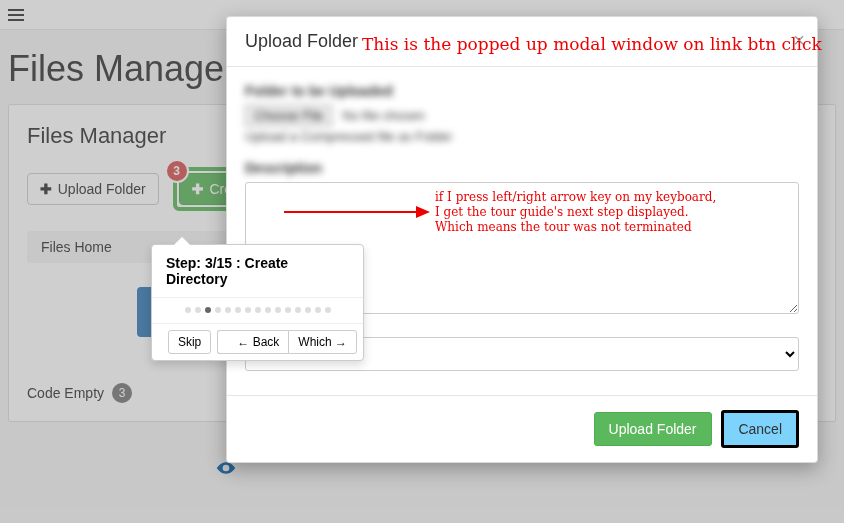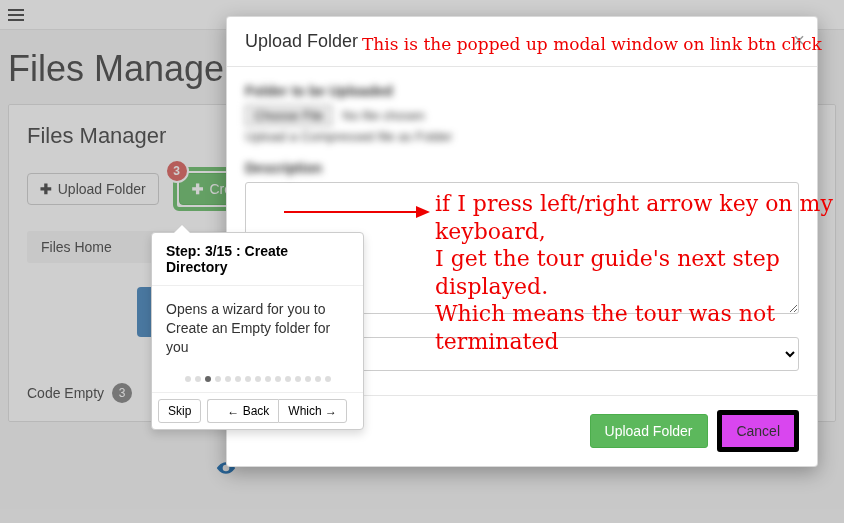--- a/index.html
+++ b/index.html
@@ -16,28 +16,28 @@
   .btn.default { background:#fff; color:#333; }
   .btn.green { background:#5cb85c; border-color:#4cae4c; color:#fff; }
   .highlight-wrap { display:inline-flex; border:4px solid #5cb85c; border-radius:6px; padding:2px; background:#fff; margin-left:14px; position:relative; }
   .badge { position:absolute; top:-12px; left:-12px; width:24px; height:24px; border-radius:50%; background:#d9534f; color:#fff; border:2px solid #fff; font-size:12px; font-weight:bold; display:flex; align-items:center; justify-content:center; }
   .plus { font-weight:bold; }
   .breadcrumb { background:#f5f5f5; padding:8px 14px; border-radius:3px; margin-bottom:24px; color:#333; }
   .placeholder-blue { margin-left:110px; width:70px; height:50px; background:#337ab7; border-radius:4px; }
   .codefiles { margin-top:46px; display:flex; align-items:center; gap:8px; color:#333; }
   .countbadge { display:inline-flex; width:20px; height:20px; border-radius:10px; background:#777; color:#fff; font-size:12px; align-items:center; justify-content:center; }
   
-  .popover { position:absolute; top:232px; left:151px; width:213px; background:#fff; border:1px solid #ccc; border-radius:4px; box-shadow:0 4px 10px rgba(0,0,0,.15); z-index:40; }
+  .popover { position:absolute; top:244px; left:151px; width:213px; background:#fff; border:1px solid #ccc; border-radius:4px; box-shadow:0 4px 10px rgba(0,0,0,.15); z-index:40; }
   .popover .arrow { position:absolute; top:-8px; left:22px; width:0; height:0; border-left:8px solid transparent; border-right:8px solid transparent; border-bottom:8px solid #fff; filter:drop-shadow(0 -1px 0 #ccc); }
   .popover-title { font-size:14px; font-weight:bold; padding:10px 14px; border-bottom:1px solid #eee; }
   .popover-body { padding:14px 14px 10px 14px; font-size:14px; color:#333; line-height:1.35; }
   .dots { text-align:center; padding:6px 0 8px 0; color:#ccc; font-size:10px; }
   .dots span { display:inline-block; width:6px; height:6px; border-radius:50%; background:#ddd; margin:0 2px; }
   .dots span.active { background:#666; }
-  .popover-footer { border-top:1px solid #eee; padding:6px; display:flex; justify-content:flex-start; gap:0; }
+  .popover-footer { border-top:1px solid #eee; padding:6px; display:flex; justify-content:flex-end; gap:0; }
   .pbtn { font-size:12px; padding:4px 9px; border:1px solid #ccc; background:#fff; cursor:pointer; }
   .pbtn:first-child { border-radius:3px; margin-right:6px; }
   .pbtn.mid { border-right:none; border-radius:3px 0 0 3px;padding-left:19px; }
   .pbtn.rgt { border-radius:0 3px 3px 0; }
   
   .overlay { position:absolute; inset:0; background:rgba(0,0,0,.18); z-index:20; }
   .modal { position:absolute; top:16px; left:226px; width:592px; background:#fff; border-radius:4px; box-shadow:0 6px 20px rgba(0,0,0,.3); z-index:30; border:1px solid rgba(0,0,0,.15); }
   .modal-header { padding:14px 14px 14px 18px; border-bottom:1px solid #e5e5e5; display:flex; align-items:center; }
   .modal-header .ttl { font-size:18px; color:#333; }
   .close { position:absolute; top:12px; right:12px; color:#999; font-size:20px; cursor:pointer; }
@@ -45,23 +45,23 @@
   .blurred { filter:blur(3.5px); }
   .lbl { font-weight:bold; color:#333; margin-bottom:6px; display:inline-block; }
   .fakeinput { display:inline-block; border:1px solid #888; padding:2px 8px; background:#eee; margin-right:6px; font-size:13px;}
   .faketext { color:#333; font-size:13px; }
   .helper { color:#333; font-size:13px; margin-top:3px; }
   textarea.desc { width:100%; height:132px; border:1px solid #ccc; border-radius:3px; resize:both; padding:6px; font-family:inherit; }
   select.drop { width:100%; height:34px; border:1px solid #ccc; border-radius:3px; margin-top:20px; padding:0 6px; background:#fff; }
   .modal-footer { padding:14px 18px; border-top:1px solid #e5e5e5; text-align:right; }
   .mbtn { padding:8px 14px; border-radius:3px; font-size:14px; border:1px solid transparent; cursor:pointer; margin-left:6px; }
   .mbtn.green { background:#5cb85c; border-color:#4cae4c; color:#fff; }
-  .mbtn.cancel { background:#d946ef; border:5px solid #000000; color:#333;text-align:right; }
+  .mbtn.cancel { background:#7dd3fc; border:3px solid #000000; color:#333;text-align:right; }
   .annot-top { position:absolute; top:34px; left:362px; color:#e00; font-family:"DejaVu Serif",serif; font-size:17px; z-index:35; }
-  .annot-side { position:absolute; top:190px; left:435px; color:#e00; font-family:"DejaVu Serif",serif; font-size:22px; line-height:1.25; z-index:50; }
+  .annot-side { position:absolute; top:190px; left:435px; color:#e00; font-family:"DejaVu Serif",serif; font-size:12px; line-height:1.25; z-index:50; }
   .annot-arrow { position:absolute; top:203px; left:282px; width:148px; height:18px; z-index:60; }
   .eye { position:absolute; left:216px; top:462px; width:20px; height:12px; }
   
   .dim { opacity:.8; }
 </style>
 </head>
 <body>
 
 <div class="dim">
   <div class="topbar">
@@ -123,21 +123,20 @@
   </div>
   <div class="modal-footer">
     <button class="mbtn green">Upload Folder</button>
     <button class="mbtn cancel">Cancel</button>
   </div>
 </div>
 
 <div class="popover">
   <div class="arrow"></div>
   <div class="popover-title">Step: 3/15 : Create Directory</div>
-  <div class="popover-body">Opens a wizard for you to Create an Empty folder for you</div>
   <div class="dots"><span></span><span></span><span class="active"></span><span></span><span></span><span></span><span></span><span></span><span></span><span></span><span></span><span></span><span></span><span></span><span></span></div>
   <div class="popover-footer">
     <button class="pbtn">Skip</button>
     <button class="pbtn mid">← Back</button>
     <button class="pbtn rgt">Which →</button>
   </div>
 </div>
 
 <div class="annot-top">This is the popped up modal window on link btn click</div>
 <div class="annot-side">if I press left/right arrow key on my keyboard,<br>I get the tour guide's next step displayed.<br>Which means the tour was not terminated</div>

